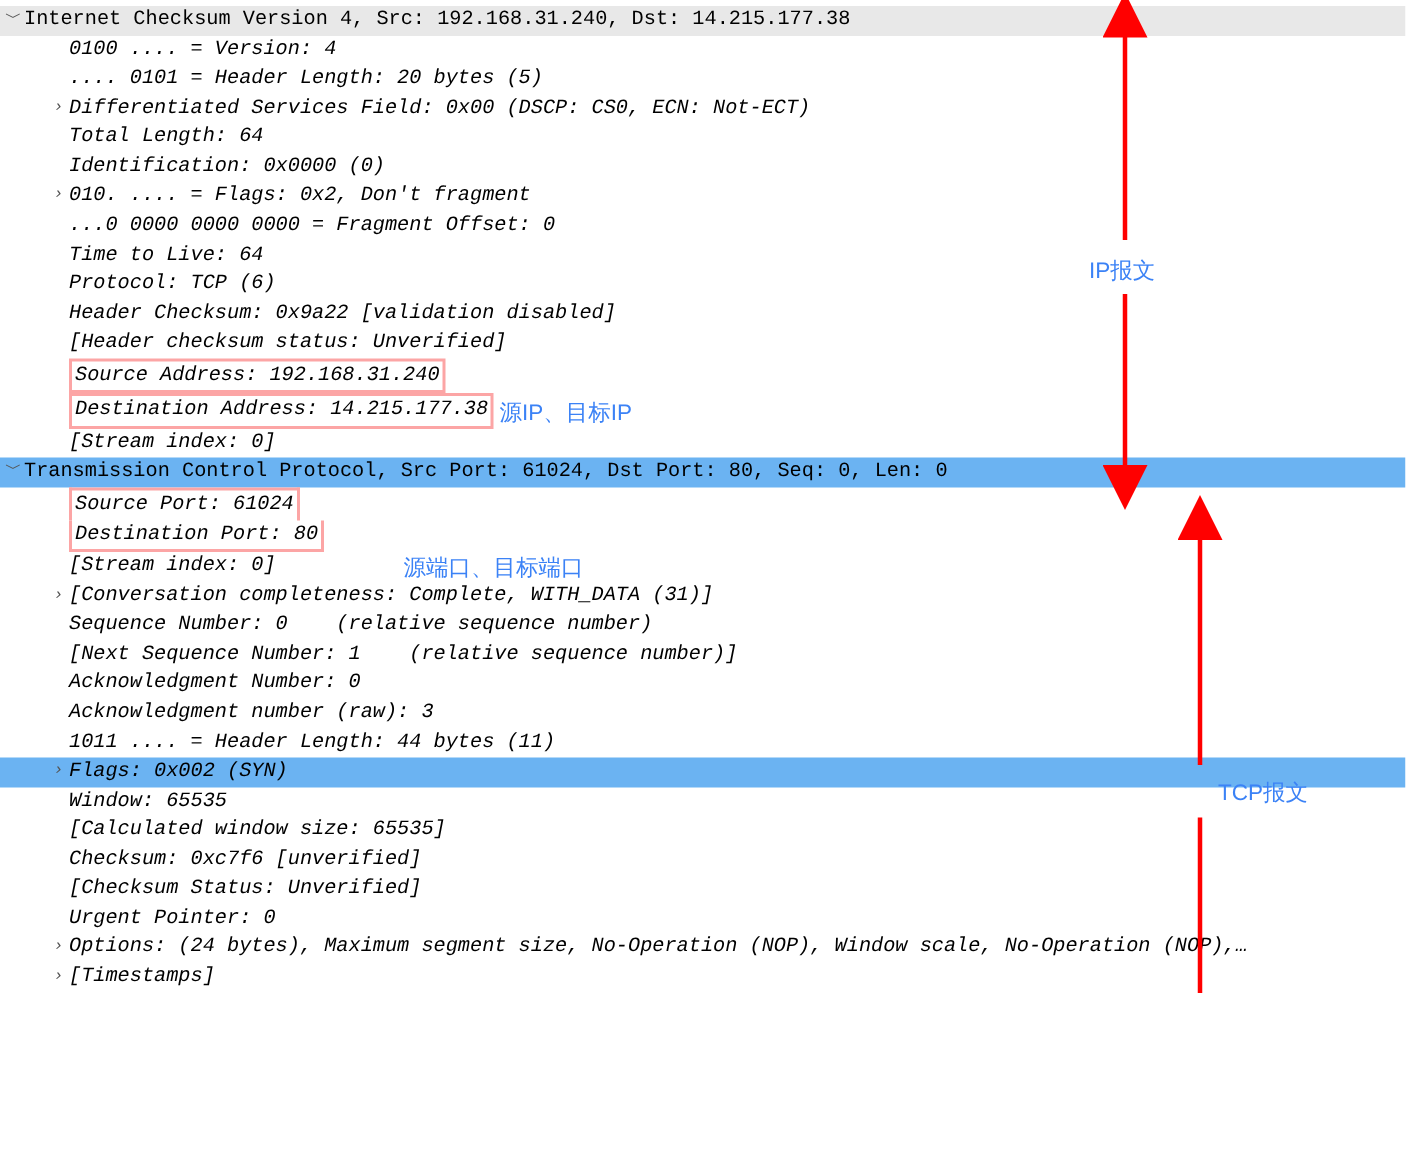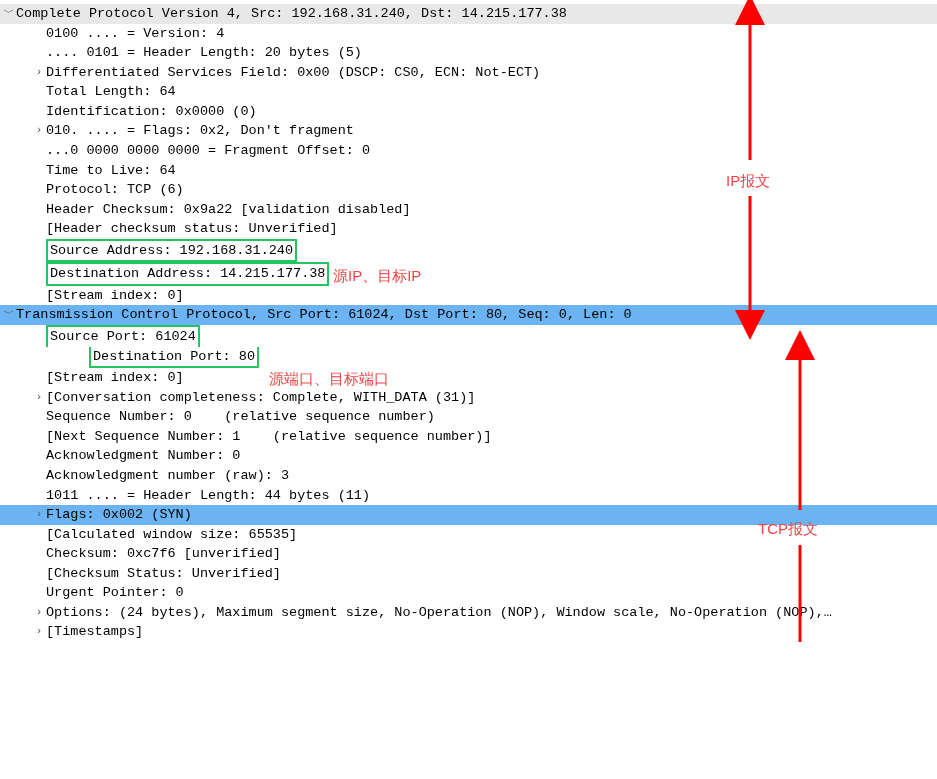--- a/index.html
+++ b/index.html
@@ -32,54 +32,54 @@
     cursor: pointer;
     font-size: 11px;
     flex-shrink: 0;
   }
   .caret-spacer {
     display: inline-block;
     width: 14px;
     flex-shrink: 0;
   }
   .indent-0 { padding-left: 2px; }
-  .indent-1 { padding-left: 32px; }
+  .indent-1 { padding-left: 32px; font-style: italic; }
   .txt { display:inline-block; }
   .red-box {
-    border: 2px solid #22c55e;
+    border: 2px solid #fca5a5;
     padding: 0 2px;
     display: inline-block;
   }
   .red-box-wrap {
     display:inline-block;
   }
   
   .annot {
     position: absolute;
-    color: #ef4444;
+    color: #3b82f6;
     font-family: "Microsoft YaHei", Arial, sans-serif;
     font-size: 15px;
     pointer-events: none;
   }
   svg.arrows {
     position: absolute;
     top: 0; left: 0;
     width: 937px;
     height: 779px;
     pointer-events: none;
   }
 </style>
 </head>
 <body>
 
 <div class="tree">
 
   <div class="row selected indent-0">
     <span class="caret">﹀</span>
-    <span class="txt">Complete Protocol Version 4, Src: 192.168.31.240, Dst: 14.215.177.38</span>
+    <span class="txt">Internet Checksum Version 4, Src: 192.168.31.240, Dst: 14.215.177.38</span>
   </div>
   <div class="row indent-1"><span class="caret-spacer"></span><span class="txt">0100 .... = Version: 4</span></div>
   <div class="row indent-1"><span class="caret-spacer"></span><span class="txt">.... 0101 = Header Length: 20 bytes (5)</span></div>
   <div class="row indent-1"><span class="caret">›</span><span class="txt">Differentiated Services Field: 0x00 (DSCP: CS0, ECN: Not-ECT)</span></div>
   <div class="row indent-1"><span class="caret-spacer"></span><span class="txt">Total Length: 64</span></div>
   <div class="row indent-1"><span class="caret-spacer"></span><span class="txt">Identification: 0x0000 (0)</span></div>
   <div class="row indent-1"><span class="caret">›</span><span class="txt">010. .... = Flags: 0x2, Don't fragment</span></div>
   <div class="row indent-1"><span class="caret-spacer"></span><span class="txt">...0 0000 0000 0000 = Fragment Offset: 0</span></div>
   <div class="row indent-1"><span class="caret-spacer"></span><span class="txt">Time to Live: 64</span></div>
   <div class="row indent-1"><span class="caret-spacer"></span><span class="txt">Protocol: TCP (6)</span></div>
@@ -87,42 +87,43 @@
   <div class="row indent-1"><span class="caret-spacer"></span><span class="txt">[Header checksum status: Unverified]</span></div>
   <div class="row indent-1"><span class="caret-spacer"></span><span class="red-box-wrap"><span class="red-box"><span class="txt">Source Address: 192.168.31.240</span></span></span></div>
   <div class="row indent-1"><span class="caret-spacer"></span><span class="red-box-wrap"><span class="red-box"><span class="txt">Destination Address: 14.215.177.38</span></span></span></div>
   <div class="row indent-1"><span class="caret-spacer"></span><span class="txt">[Stream index: 0]</span></div>
 
   <div class="row hl indent-0">
     <span class="caret">﹀</span>
     <span class="txt">Transmission Control Protocol, Src Port: 61024, Dst Port: 80, Seq: 0, Len: 0</span>
   </div>
   <div class="row indent-1"><span class="caret-spacer"></span><span class="red-box-wrap"><span class="red-box" style="border-bottom:none; padding-bottom:0;"><span class="txt">Source Port: 61024</span></span></span></div>
-  <div class="row indent-1"><span class="caret-spacer"></span><span class="red-box-wrap"><span class="red-box" style="border-top:none; padding-top:0;margin-left:43px;"><span class="txt">Destination Port: 80</span></span></span></div>
+  <div class="row indent-1"><span class="caret-spacer"></span><span class="red-box-wrap"><span class="red-box" style="border-top:none; padding-top:0;"><span class="txt">Destination Port: 80</span></span></span></div>
   <div class="row indent-1"><span class="caret-spacer"></span><span class="txt">[Stream index: 0]</span></div>
   <div class="row indent-1"><span class="caret">›</span><span class="txt">[Conversation completeness: Complete, WITH_DATA (31)]</span></div>
   <div class="row indent-1"><span class="caret-spacer"></span><span class="txt">Sequence Number: 0    (relative sequence number)</span></div>
   <div class="row indent-1"><span class="caret-spacer"></span><span class="txt">[Next Sequence Number: 1    (relative sequence number)]</span></div>
   <div class="row indent-1"><span class="caret-spacer"></span><span class="txt">Acknowledgment Number: 0</span></div>
   <div class="row indent-1"><span class="caret-spacer"></span><span class="txt">Acknowledgment number (raw): 3</span></div>
   <div class="row indent-1"><span class="caret-spacer"></span><span class="txt">1011 .... = Header Length: 44 bytes (11)</span></div>
   <div class="row hl indent-1"><span class="caret">›</span><span class="txt">Flags: 0x002 (SYN)</span></div>
+  <div class="row indent-1"><span class="caret-spacer"></span><span class="txt">Window: 65535</span></div>
   <div class="row indent-1"><span class="caret-spacer"></span><span class="txt">[Calculated window size: 65535]</span></div>
   <div class="row indent-1"><span class="caret-spacer"></span><span class="txt">Checksum: 0xc7f6 [unverified]</span></div>
   <div class="row indent-1"><span class="caret-spacer"></span><span class="txt">[Checksum Status: Unverified]</span></div>
   <div class="row indent-1"><span class="caret-spacer"></span><span class="txt">Urgent Pointer: 0</span></div>
   <div class="row indent-1"><span class="caret">›</span><span class="txt">Options: (24 bytes), Maximum segment size, No-Operation (NOP), Window scale, No-Operation (NOP),…</span></div>
   <div class="row indent-1"><span class="caret">›</span><span class="txt">[Timestamps]</span></div>
 
 </div>
 
 <div class="annot" style="left:333px; top:265px;">源IP、目标IP</div>
 <div class="annot" style="left:269px; top:368px;">源端口、目标端口</div>
 <div class="annot" style="left:726px; top:170px;">IP报文</div>
-<div class="annot" style="left:758px; top:518px;">TCP报文</div>
+<div class="annot" style="left:812px; top:518px;">TCP报文</div>
 
 <svg class="arrows">
   <defs>
     <marker id="ah" markerWidth="10" markerHeight="10" refX="5" refY="5" orient="auto">
       <path d="M0,0 L10,5 L0,10 Z" fill="#ff0000"></path>
     </marker>
   </defs>
 
   <line x1="750" y1="160" x2="750" y2="10" stroke="#ff0000" stroke-width="3" marker-end="url(#ah)"></line>
   <line x1="750" y1="196" x2="750" y2="325" stroke="#ff0000" stroke-width="3" marker-end="url(#ah)"></line>

